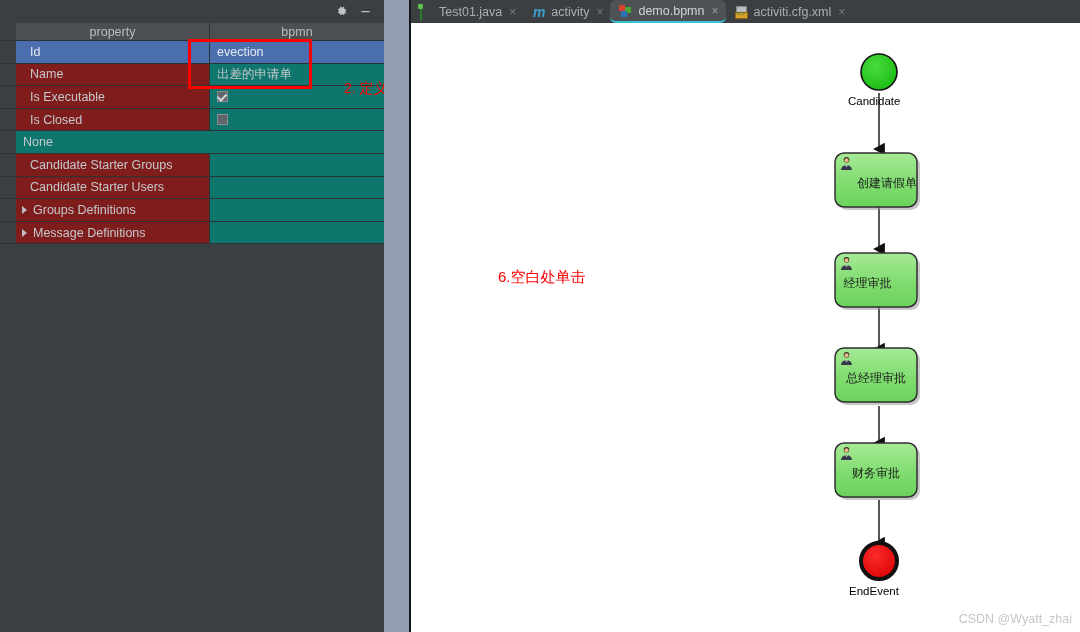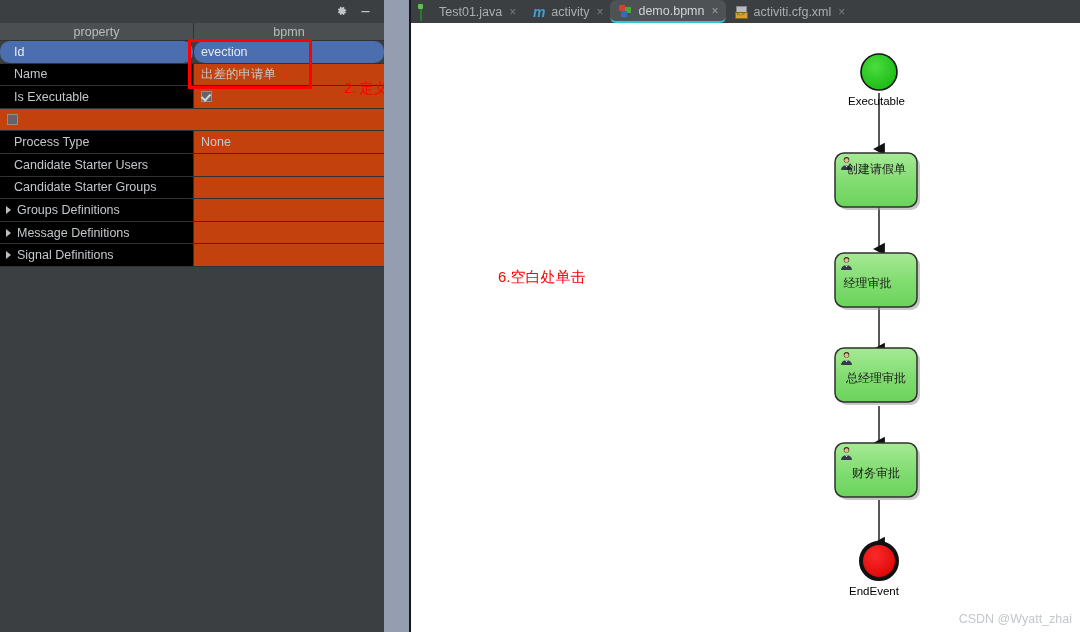--- a/index.html
+++ b/index.html
@@ -50,57 +50,57 @@
     position: absolute;
     left: 0; top: 23px;
     width: 384px;
   }
   .prow {
     display: flex;
     height: 22.6px;
     box-sizing: border-box;
     border-bottom: 1px solid #2f3234;
     font-size: 12.5px;
+    padding-left: 16px;
   }
   .prow .pname {
     width: 194px;
     box-sizing: border-box;
     border-right: 1px solid #2f3234;
-    background: #000000;
+    background: #7f1d1d;
     color: #c4c8cb;
     display: flex;
     align-items: center;
     padding-left: 14px;
     overflow: hidden;
     white-space: nowrap;
   }
   .prow .pval {
     flex: 1;
     box-sizing: border-box;
-    background: #c2410c;
+    background: #0f766e;
     color: #c4c8cb;
     display: flex;
     align-items: center;
     padding-left: 7px;
     overflow: hidden;
     white-space: nowrap;
   }
   .prow.header .pname,
   .prow.header .pval {
     background: #4b4f51;
     color: #b9bdc0;
     justify-content: center;
     padding-left: 0;
   }
   .prow.header { height: 18px; border-bottom: 1px solid #2f3234; }
   .prow.selected .pname,
   .prow.selected .pval {
     background: #4b6eaf;
     color: #e6ebf2;
-    border-radius: 10px;
   }
   .expander {
     display: inline-block;
     width: 0; height: 0;
     border-left: 5px solid #bcc0c3;
     border-top: 4px solid transparent;
     border-bottom: 4px solid transparent;
     margin-right: 6px;
     margin-left: -8px;
     flex: 0 0 auto;
@@ -308,63 +308,56 @@
     </div>
 
     <div class="prow">
       <div class="pname">Is Executable</div>
       <div class="pval">
         <span class="cbx checked"></span>
       </div>
     </div>
 
     <div class="prow">
+      <div class="pname">Is Closed</div>
       <div class="pval">
         <span class="cbx"></span>
       </div>
     </div>
 
     <div class="prow">
-      <div class="pname">Process Type</div>
       <div class="pval">None</div>
     </div>
 
     <div class="prow">
+      <div class="pname">Candidate Starter Groups</div>
+      <div class="pval"></div>
+    </div>
+
+    <div class="prow">
       <div class="pname">Candidate Starter Users</div>
-      <div class="pval"></div>
-    </div>
-
-    <div class="prow">
-      <div class="pname">Candidate Starter Groups</div>
       <div class="pval"></div>
     </div>
 
     <div class="prow">
       <div class="pname">
         <span class="expander"></span>
         <span>Groups Definitions</span>
       </div>
       <div class="pval"></div>
     </div>
 
     <div class="prow">
       <div class="pname">
         <span class="expander"></span>
         <span>Message Definitions</span>
       </div>
       <div class="pval"></div>
     </div>
 
-    <div class="prow">
-      <div class="pname">
-        <span class="expander"></span>
-        <span>Signal Definitions</span>
-      </div>
-      <div class="pval"></div>
-    </div>
   </div>
 
   <div id="red-box"></div>
 </div>
 
 <div class="annot" id="annot-2">2. 定义参数</div>
 
 <div id="divider-strip"></div>
 <div id="divider-line"></div>
 
@@ -482,23 +475,23 @@
   </div>
   <div class="user-icon" style="left:428px; top:423px;">
     <svg width="15" height="15" viewBox="0 0 16 16">
       <circle cx="8" cy="4" r="3" fill="#3b2a1c"></circle>
       <circle cx="8" cy="4.6" r="2.2" fill="#e8bb8e"></circle>
       <path d="M2.2 15c0-3.3 2.6-5.2 5.8-5.2s5.8 1.9 5.8 5.2z" fill="#35394a"></path>
       <path d="M6.6 9.9 L8 12 L9.4 9.9 L8.6 9.6 L8 10.6 L7.4 9.6 z" fill="#e8e8ee"></path>
     </svg>
   </div>
 
-  <div class="node-label" style="left:437px; top:72px;">Executable</div>
-
-  <div class="task-text" style="left:424px; width:82px; top:138px;">创建请假单</div>
+  <div class="node-label" style="left:437px; top:72px;">Candidate</div>
+
+  <div class="task-text" style="left:424px; width:82px; top:152px;text-align:right;">创建请假单</div>
   <div class="task-text" style="left:424px; width:65px; top:252px;">经理审批</div>
   <div class="task-text" style="left:424px; width:82px; top:347px;">总经理审批</div>
   <div class="task-text" style="left:424px; width:82px; top:442px;font-family:Liberation Serif, serif;">财务审批</div>
 
   <div class="node-label" style="left:438px; top:562px;">EndEvent</div>
 
   <div class="watermark">CSDN @Wyatt_zhai</div>
 </div>
 
 </body></html>

